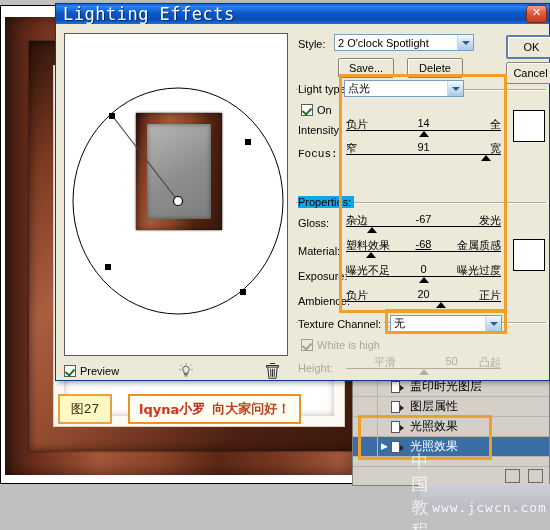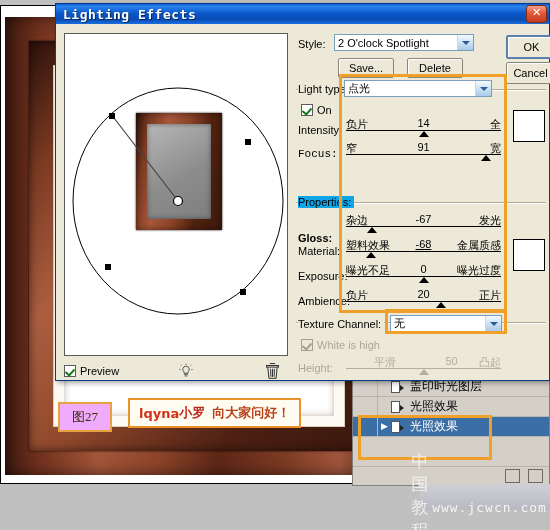--- a/index.html
+++ b/index.html
@@ -31,23 +31,23 @@
     position:absolute;left:24px;top:24px;right:24px;bottom:24px;
     background:#fdfaf3;border:1px solid #d8cfbd;
   }
   #frame-inner-shadow{
     position:absolute;left:10px;top:10px;right:10px;bottom:10px;
     background:#ffffff;box-shadow:inset 0 0 7px rgba(120,90,70,.45);
   }
   
   #banner-row{position:absolute;left:58px;top:394px;display:flex;align-items:center;gap:16px;}
   #fig-label{
-    width:50px;height:26px;background:#f0abfc;border:2px solid #e8a13c;
+    width:50px;height:26px;background:#fef9c3;border:2px solid #e8a13c;
     display:flex;align-items:center;justify-content:center;
-    font-size:13px;color:#3a2a10;font-family:Liberation Serif, serif;margin-top:8px;
+    font-size:13px;color:#3a2a10;font-family:Liberation Mono, monospace;
   }
   #greet-banner{
     height:26px;padding:0 9px;background:#fffdf2;border:2px solid #e8932a;
     display:flex;align-items:center;
     font-size:13px;font-weight:bold;color:#d4301a;white-space:nowrap;
     font-family:"DejaVu Sans",sans-serif;
   }
   #greet-banner .zh{color:#c2271c;}
   #greet-banner .tail{color:#b8431b;margin-left:7px;}
 
@@ -105,21 +105,21 @@
     position:absolute;left:55px;top:3px;width:495px;height:378px;
     background:#ece9d8;border:1px solid #0a3a8c;box-sizing:border-box;
     box-shadow:2px 2px 5px rgba(0,0,0,.35);
   }
   #titlebar{
     height:20px;
     background:linear-gradient(180deg,#0a5fd4 0%,#2a84ee 12%,#0a56c8 48%,#0a4cb4 78%,#1b6fe0 100%);
     display:flex;align-items:center;justify-content:space-between;padding:0 2px 0 7px;
   }
   #title-text{
-    color:#fff;font-size:13px;font-weight:bold;letter-spacing:.5px;
+    color:#fff;font-size:17px;font-weight:normal;letter-spacing:.5px;
     font-family:"DejaVu Sans Mono",monospace;text-shadow:1px 1px 0 rgba(0,0,0,.5);
   }
   #close-btn{
     width:19px;height:16px;border:1px solid #7f2a14;border-radius:3px;
     background:linear-gradient(180deg,#f3a089,#e2593a 45%,#c33b1c);
     color:#fff;font-size:11px;font-weight:bold;line-height:14px;text-align:center;
     font-family:"DejaVu Sans",sans-serif;
   }
   #dlg-body{position:absolute;left:0;top:20px;right:0;bottom:0;background:#ece9d8;}
 
@@ -226,20 +226,26 @@
 <div id="history-palette">
   <div class="hp-rows">
 
     <div class="hp-row">
       <div class="hp-col"></div>
       <div class="hp-col2"></div>
       <div class="hp-icon"></div>
       <div class="hp-label zh">盖印时光图层</div>
     </div>
 
+    <div class="hp-row">
+      <div class="hp-col"></div>
+      <div class="hp-col2"></div>
+      <div class="hp-icon"></div>
+      <div class="hp-label zh">图层属性</div>
+    </div>
 
     <div class="hp-row">
       <div class="hp-col"></div>
       <div class="hp-col2"></div>
       <div class="hp-icon"></div>
       <div class="hp-label zh">光照效果</div>
     </div>
 
     <div class="hp-row sel">
       <div class="hp-col"></div>
@@ -315,21 +321,21 @@
       <span class="arrow"></span>
     </div>
     <div class="btn" style="position:absolute;left:282px;top:34px;width:54px;">Save...</div>
     <div class="btn" style="position:absolute;left:351px;top:34px;width:54px;">Delete</div>
 
     <div class="btn primary" style="position:absolute;left:450px;top:11px;width:47px;height:20px;">OK</div>
     <div class="btn" style="position:absolute;left:450px;top:38px;width:47px;height:20px;">Cancel</div>
 
     <div class="group-line" style="left:240px;top:65px;width:250px;"></div>
     <div class="col lbl" style="left:242px;top:59px;background:#ece9d8;padding-right:2px;">Light type:</div>
-    <div class="combo" style="position:absolute;left:288px;top:56px;width:148px;text-align:center;">
+    <div class="combo" style="position:absolute;left:288px;top:56px;width:120px;text-align:center;">
       <span class="zh">点光</span>
       <span class="arrow"></span>
     </div>
 
     <div class="chk on" style="position:absolute;left:245px;top:80px;"></div>
     <div class="col lbl" style="left:261px;top:80px;">On</div>
 
     <div class="col lbl" style="left:242px;top:100px;">Intensity:</div>
     <div class="slider" style="left:290px;top:93px;width:155px;">
       <span class="t-min zh">负片</span>
@@ -346,21 +352,21 @@
       <span class="t-max zh">宽</span>
       <span class="track"></span>
       <span class="thumb" style="left:90%;"></span>
     </div>
 
     <div class="swatch" style="position:absolute;left:457px;top:86px;"></div>
 
     <div class="group-line" style="left:240px;top:178px;width:250px;"></div>
     <div class="col lbl" style="left:242px;top:172px;background:#0ea5e9;padding-right:3px;">Properties:</div>
 
-    <div class="col lbl" style="left:242px;top:208px;font-weight:bold;">Gloss:</div>
+    <div class="col lbl" style="left:242px;top:193px;">Gloss:</div>
     <div class="slider" style="left:290px;top:189px;width:155px;">
       <span class="t-min zh">杂边</span>
       <span class="t-val" style="left:50%;">-67</span>
       <span class="t-max zh">发光</span>
       <span class="track"></span>
       <span class="thumb" style="left:17%;"></span>
     </div>
 
     <div class="col lbl" style="left:242px;top:221px;">Material:</div>
     <div class="slider" style="left:290px;top:214px;width:155px;">

